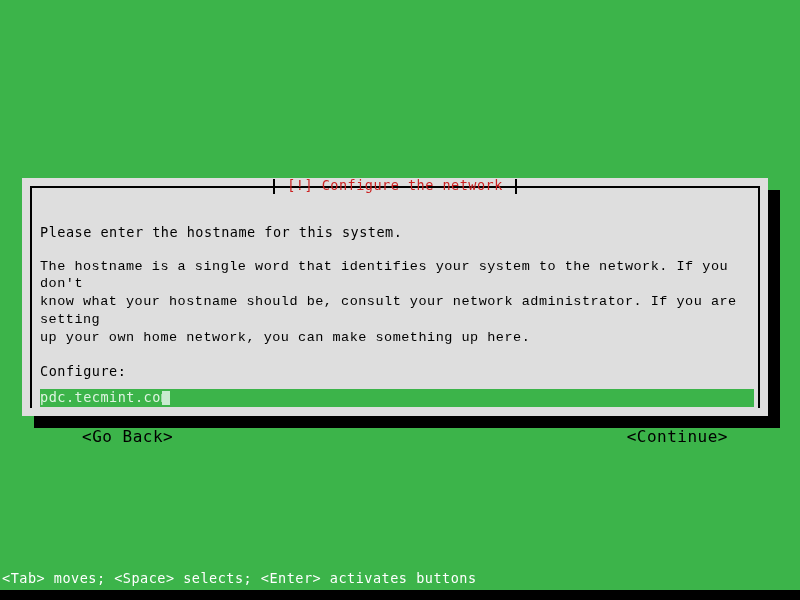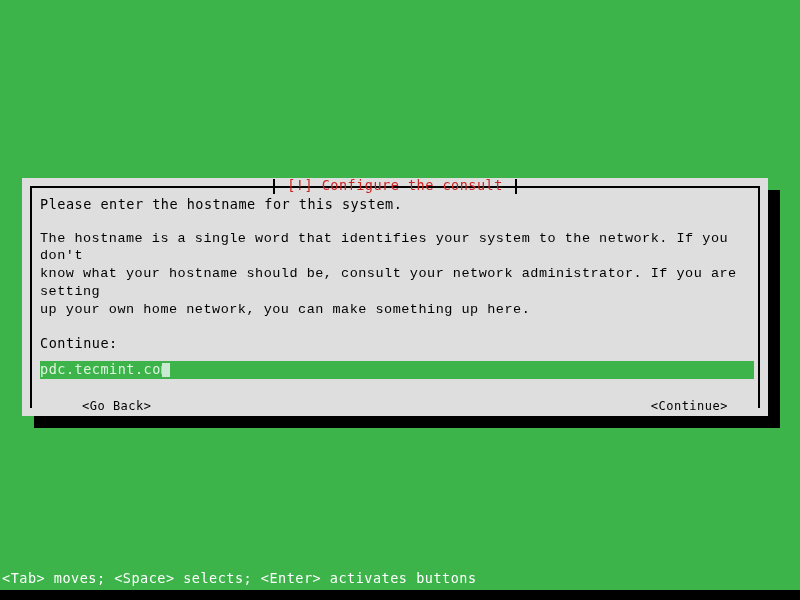--- a/index.html
+++ b/index.html
@@ -104,21 +104,21 @@
     padding: 0 12px;
     white-space: pre;
     font-size: 13.5px;
     letter-spacing: 0.5px;
   }
 
   
   .body {
     position: absolute;
     left: 18px;
-    top: 20px;
+    top: 48px;
     right: 18px;
     color: #000000;
   }
 
   .para {
     white-space: pre-wrap;
     color: #000000;
     letter-spacing: 0.5px;
   }
   .para.intro {
@@ -186,21 +186,21 @@
     margin-top: 14px;
   }
   .btn {
     position: absolute;
     top: 0;
     color: #000000;
     background: transparent;
     border: none;
     padding: 0;
     font-family: inherit;
-    font-size: 12px;
+    font-size: 16px;
     letter-spacing: 0.5px;
     white-space: pre;
     cursor: default;
   }
   .btn.go-back { left: 42px; }
   .btn.continue { right: 22px; }
 
   
   .status-bar {
     position: absolute;
@@ -229,33 +229,33 @@
 <div id="screen">
 
   <div class="dialog-shadow"></div>
 
   <div class="dialog">
 
     <div class="dialog-frame"></div>
 
     <div class="title-bar">
       <span class="title-rule left"></span>
-      <span class="title-text">[!] Configure the consult</span>
+      <span class="title-text">[!] Configure the network</span>
       <span class="title-rule right"></span>
     </div>
 
     <div class="body">
 
       <p class="para intro">Please enter the hostname for this system.</p>
 
       <p class="para detail">The hostname is a single word that identifies your system to the network. If you don't
 know what your hostname should be, consult your network administrator. If you are setting
 up your own home network, you can make something up here.</p>
 
-      <p class="field-label">Continue:</p>
+      <p class="field-label">Configure:</p>
 
       <div class="input-row">
         <div class="input-field" placeholder="hostname">
           <span class="input-value">pdc.tecmint.com</span>
           <span class="input-cursor"></span>
           <span class="input-fill">_______________________________________________________________________</span>
         </div>
       </div>
 
       <div class="button-row">

